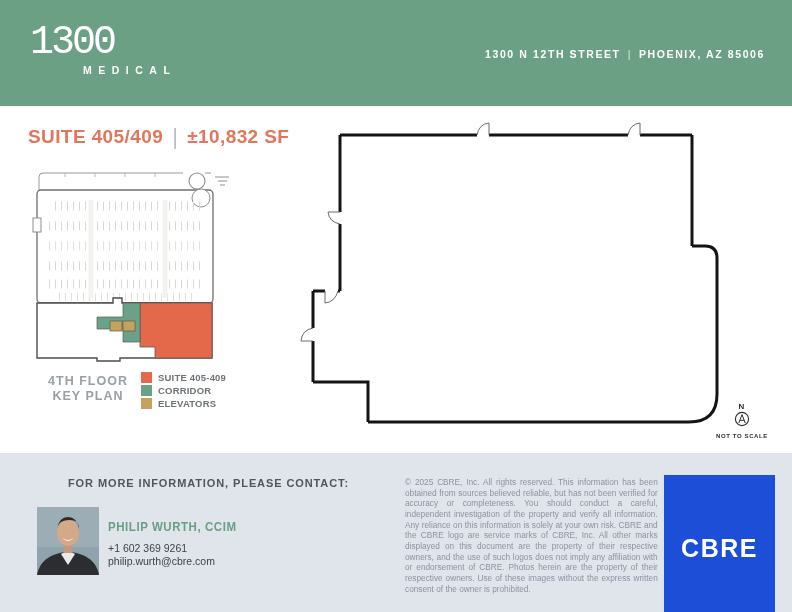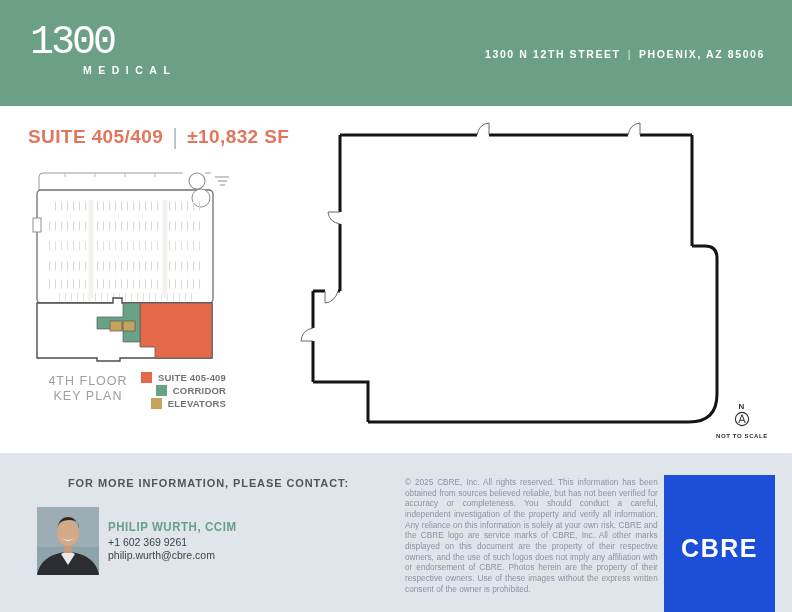--- a/index.html
+++ b/index.html
@@ -19,45 +19,45 @@
   .addr .sep{font-weight:300;opacity:.75;padding:0 7px;}
 
   
   .title{left:28px;top:124px;font-size:19px;font-weight:700;color:#E1765C;
          letter-spacing:.4px;white-space:nowrap;}
   .title .sep{color:#b9bec3;font-weight:300;font-size:22px;padding:0 9px;
               vertical-align:-1px;}
 
   
   .keyplan-caption{left:40px;top:374px;width:96px;text-align:center;
-      color:#9aa0a4;font-size:12.5px;font-weight:400;letter-spacing:1px;
+      color:#9aa0a4;font-size:12.5px;font-weight:700;letter-spacing:1px;
       line-height:15px;}
   .legend{left:141px;top:371px;}
-  .legend-row{display:flex;align-items:center;height:12px;margin-bottom:1px;justify-content:flex-end;}
+  .legend-row{display:flex;align-items:center;height:12px;margin-bottom:1px;}
   .legend-sw{width:11px;height:11px;margin-right:6px;flex:0 0 11px;}
   .legend-label{font-size:9.5px;font-weight:700;color:#6e7377;
                 letter-spacing:.2px;white-space:nowrap;}
 
   
   .compass{left:714px;top:402px;width:56px;text-align:center;color:#2e2e2e;}
   .compass .n{font-size:8px;font-weight:700;letter-spacing:1px;}
   .compass .nts{font-size:6px;font-weight:700;letter-spacing:.6px;
                 color:#2e2e2e;margin-top:2px;white-space:nowrap;}
 
   
   .footer{left:0;top:453px;width:792px;height:159px;background:#E0E4EB;}
   .contact-heading{left:37px;top:477px;font-size:11px;font-weight:700;
       color:#4e565e;letter-spacing:.9px;white-space:nowrap;margin-left:31px;}
   .photo{left:37px;top:507px;width:62px;height:68px;overflow:hidden;}
   .contact{left:108px;top:520px;}
   .contact-name{font-size:12.5px;font-weight:700;color:#68A083;
       letter-spacing:.6px;transform:scaleX(.92);transform-origin:left;
       white-space:nowrap;}
   .contact-line{font-size:10.5px;color:#3e444b;line-height:13px;
-      margin-top:2px;white-space:nowrap;}
+      margin-top:8px;white-space:nowrap;}
   .disclaimer{left:405px;top:477px;width:254px;font-size:8.3px;
       line-height:10.65px;color:#8d93a2;text-align:justify;
       transform:scaleX(.995);transform-origin:left;}
   .brandbox{left:664px;top:475px;width:111px;height:137px;background:#1d4ed8;
       display:flex;align-items:center;justify-content:center;}
   .brand{color:#fff;font-size:25px;font-weight:700;letter-spacing:1.5px;
       padding-top:9px;}
 </style>
 </head>
 <body>

